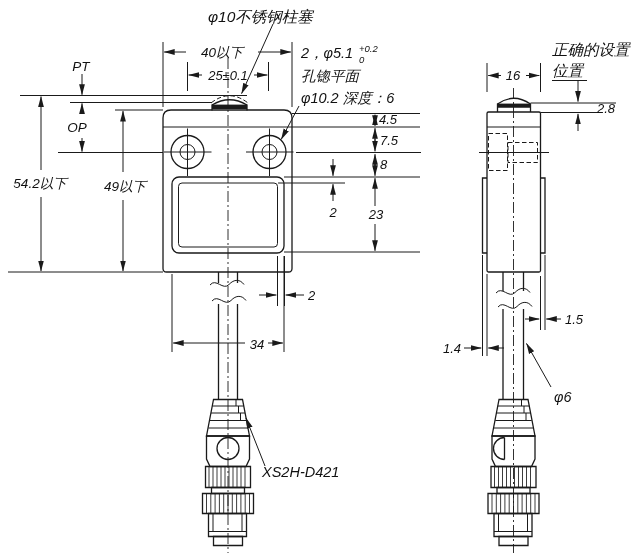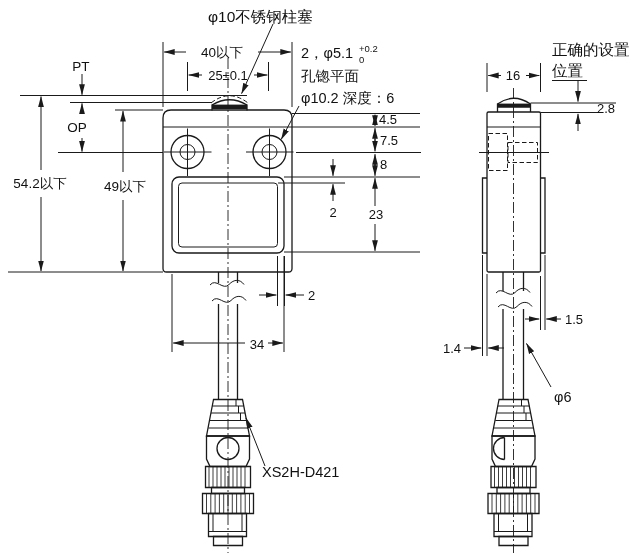--- a/index.html
+++ b/index.html
@@ -1,16 +1,16 @@
 <!DOCTYPE html>
 <html><head>
 <meta charset="utf-8">
 <style>
   html,body{margin:0;padding:0;background:#fff;}
-  .stage{position:relative;width:642px;height:558px;background:#fff;overflow:hidden;}
+  .stage{position:relative;width:642px;height:558px;background:#fff;overflow:hidden;font-style:italic;}
   svg{display:block;}
   text{font-family:"Liberation Sans","DejaVu Sans",sans-serif;fill:#111;}
   .d{font-size:13px;}
   .dc{font-size:13.5px;}
   .note{font-size:14.5px;}
   .big{font-size:15.5px;}
   .sup{font-size:9.5px;}
   .ln{stroke:#1a1a1a;stroke-width:1.3;fill:none;}
   .thin{stroke:#1a1a1a;stroke-width:1;fill:none;}
   .dash{stroke:#1a1a1a;stroke-width:1;fill:none;stroke-dasharray:4.5,2.5;}

